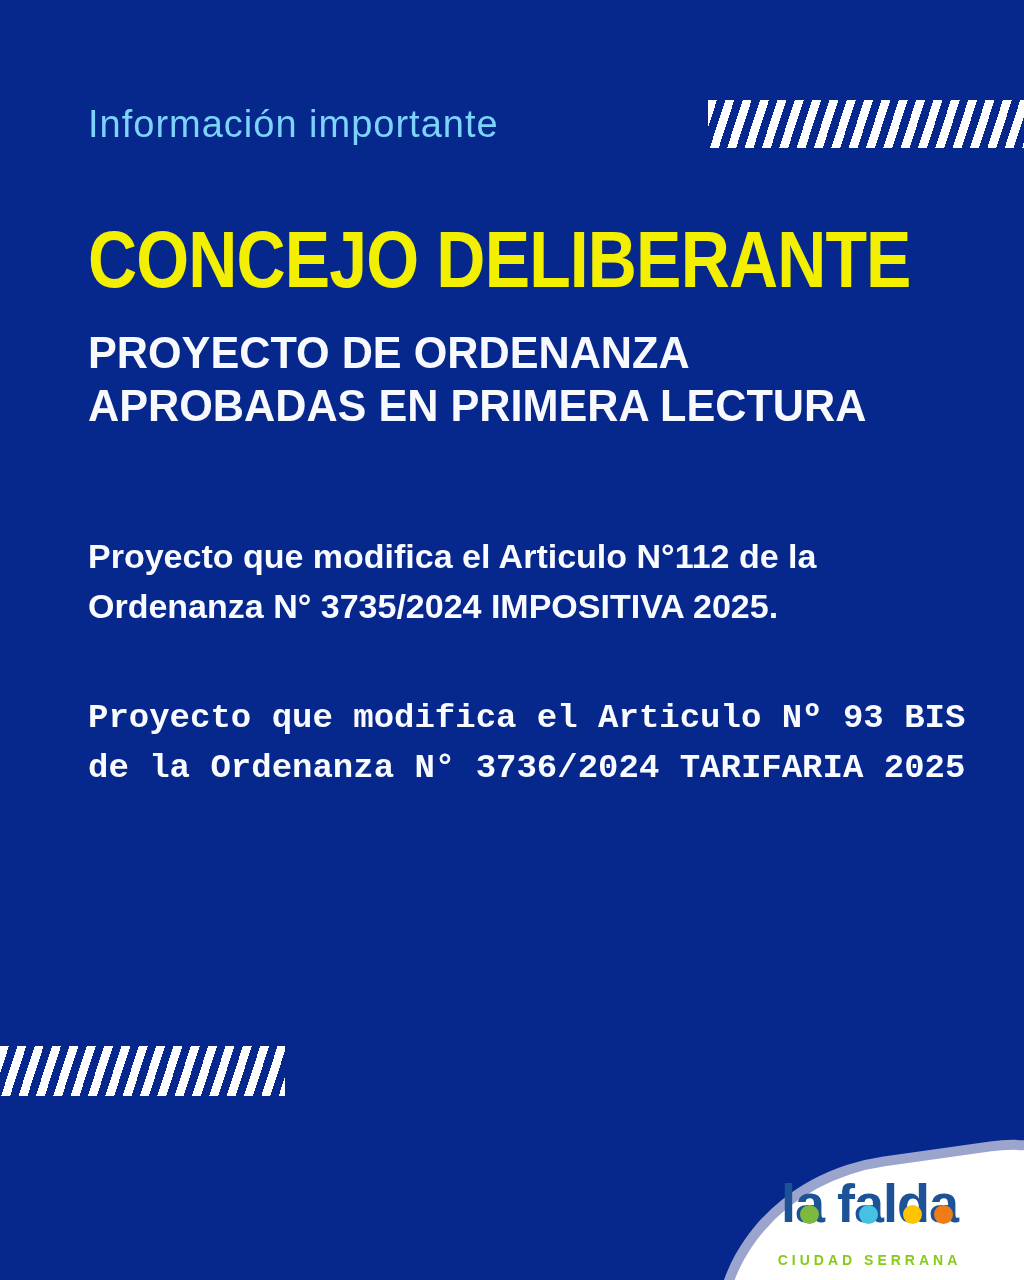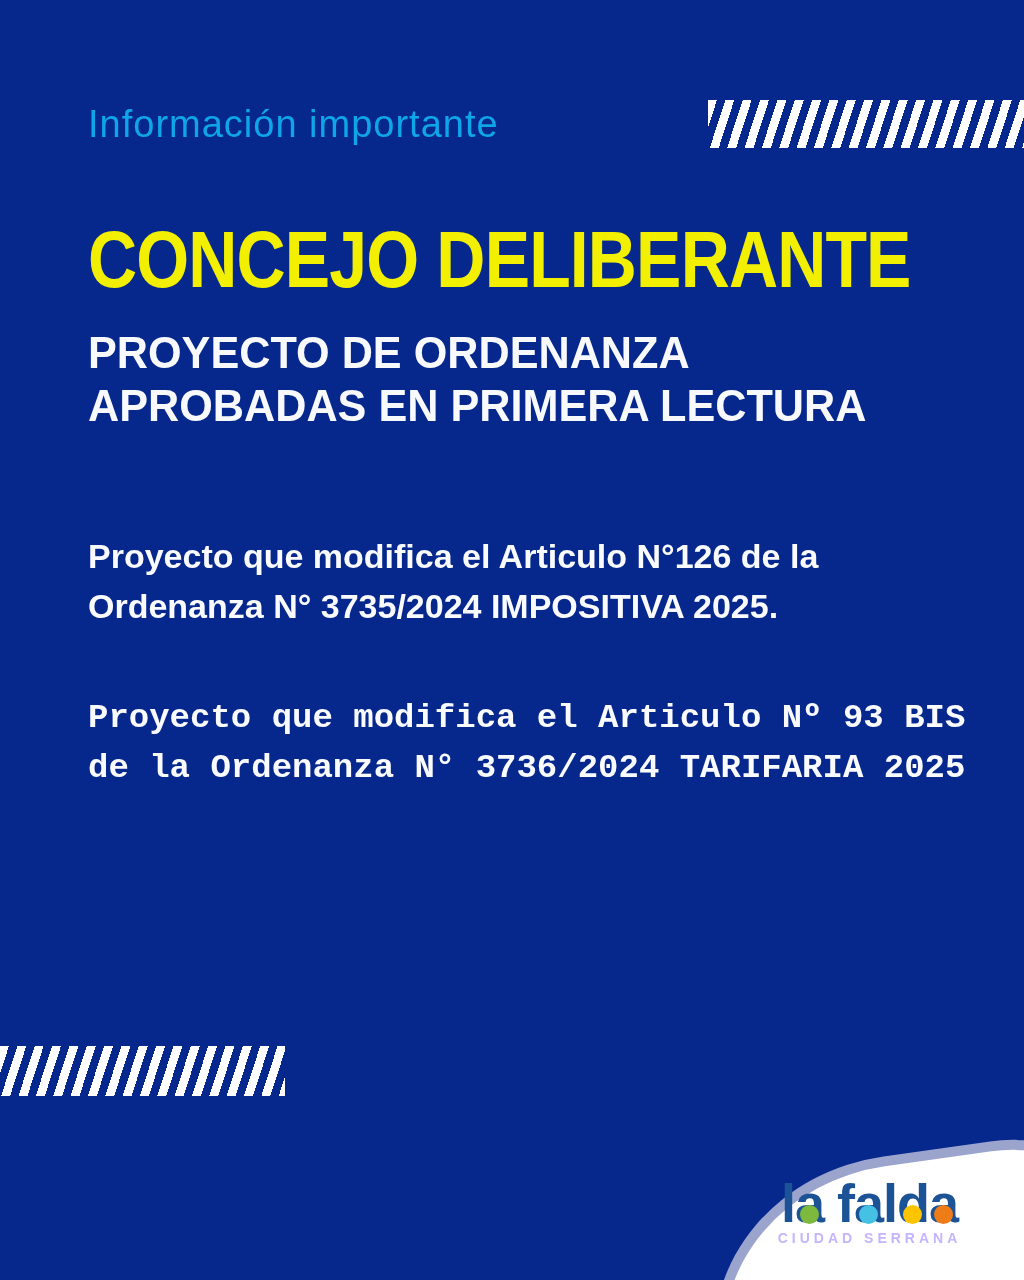--- a/index.html
+++ b/index.html
@@ -13,21 +13,21 @@
 
   .poster { position: absolute; inset: 0; }
 
   
   .eyebrow {
     position: absolute;
     left: 88px; top: 103px;
     font-size: 38px;
     font-weight: 400;
     letter-spacing: 1px;
-    color: #0ea5e9;
+    color: #7dd3fc;
   }
 
   
   .stripes {
     position: absolute;
     background-image: repeating-linear-gradient(
       108deg,
       #ffffff 0px, #ffffff 8.5px,
       transparent 8.5px, transparent 16.5px
     );
@@ -107,45 +107,45 @@
     border-radius: 50%;
     bottom: 6px; left: 50%;
     margin-left: -9.5px;
   }
   .lt.bowl-left .dot { left: 6px; margin-left: 0; }
   .dot-green  { background: #7db93d; }
   .dot-cyan   { background: #45c1e4; }
   .dot-yellow { background: #fdc500; }
   .dot-orange { background: #ee7c17; }
   .tagline {
-    margin-top: 0;
+    margin-top: 22px;
     font-size: 14px;
     font-weight: 700;
     letter-spacing: 4px;
-    color: #c4b5fd;
+    color: #84cc16;
     white-space: nowrap;
   }
 </style>
 </head>
 <body>
 
 <div class="poster">
 
   <div class="eyebrow">Información importante</div>
 
   <div class="stripes top-right"></div>
 
   <div class="title">CONCEJO DELIBERANTE</div>
 
   <div class="subtitle">
     <span>PROYECTO DE ORDENANZA</span>
     <span>APROBADAS EN PRIMERA LECTURA</span>
   </div>
 
-  <div class="para first">Proyecto que modifica el Articulo N°126 de la Ordenanza N° 3735/2024 IMPOSITIVA 2025.</div>
+  <div class="para first">Proyecto que modifica el Articulo N°112 de la Ordenanza N° 3735/2024 IMPOSITIVA 2025.</div>
 
   <div class="para second">Proyecto que modifica el Articulo Nº 93 BIS de la Ordenanza N° 3736/2024 TARIFARIA 2025</div>
 
   <div class="stripes bottom-left"></div>
 
   <div class="logo-blob"></div>
 
   <div class="logo-content">
     <div class="wordmark">
       <span class="lt">

